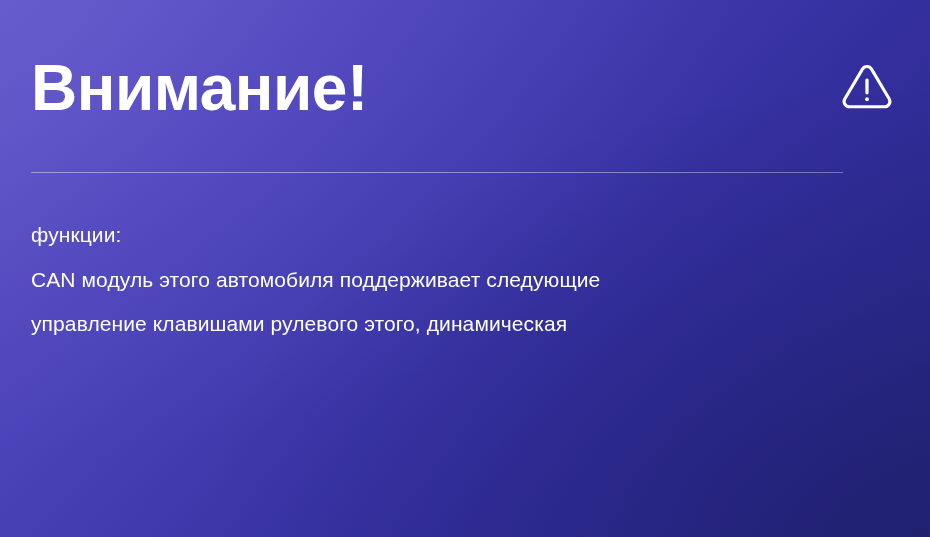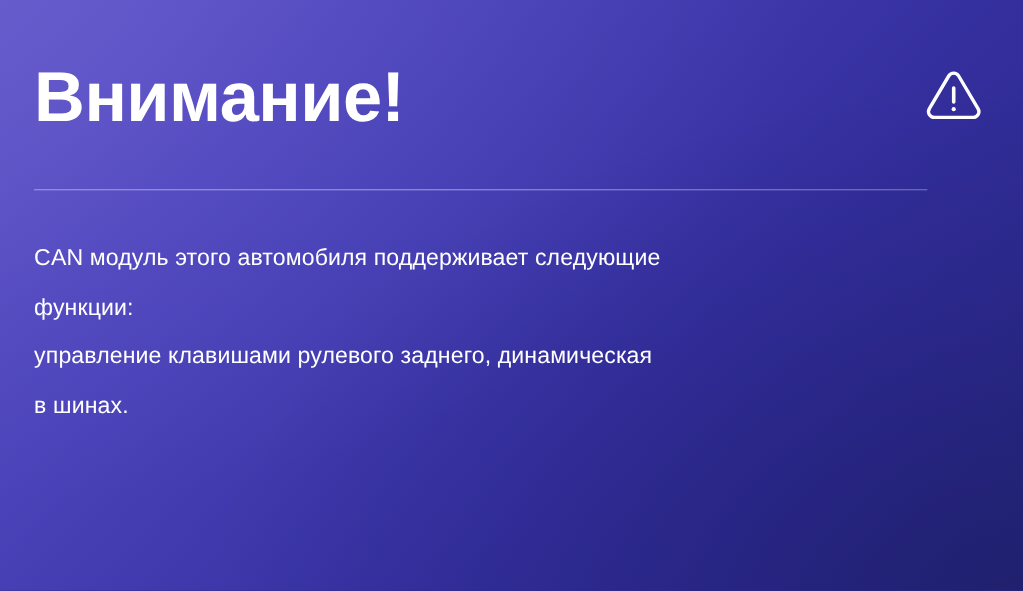--- a/index.html
+++ b/index.html
@@ -138,20 +138,19 @@
                    C35.9 11.55 34.0 10.5 32 10.5 Z" fill="none" stroke="#ffffff" stroke-width="3.4" stroke-linejoin="round" stroke-linecap="round"></path>
           <line x1="32" y1="25.5" x2="32" y2="39.5" stroke="#ffffff" stroke-width="3.6" stroke-linecap="round"></line>
           <circle cx="32" cy="46.6" r="2.1" fill="#ffffff"></circle>
         </svg>
       </span>
     </div>
 
     <hr class="divider">
 
     <div class="notice-body">
+      <div class="body-line">функции:</div>
       <div class="body-line">CAN модуль этого автомобиля поддерживает следующие</div>
-      <div class="body-line">функции:</div>
-      <div class="body-line">управление клавишами рулевого заднего, динамическая</div>
-      <div class="body-line">в шинах.</div>
+      <div class="body-line">управление клавишами рулевого этого, динамическая</div>
     </div>
 
   </div>
 </div>
 
 </body></html>

